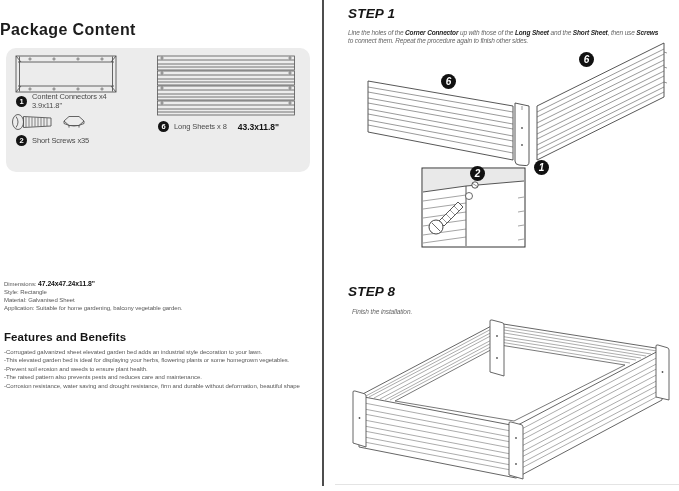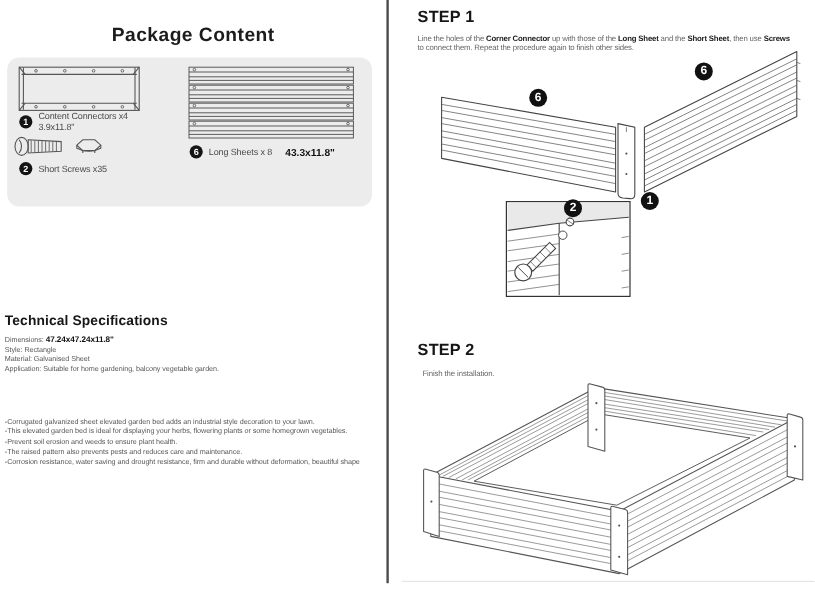--- a/index.html
+++ b/index.html
@@ -1,21 +1,21 @@
 <!DOCTYPE html>
 <html><head>
 <meta charset="utf-8">
 <style>
   html,body { margin:0; padding:0; background:#fff; }
   .page { position:relative; width:679px; height:491px; background:#ffffff;
           font-family:"Liberation Sans", sans-serif; overflow:hidden; color:#1a1a1a; }
 
   
   .pkg-title { position:absolute; left:0; top:21px; width:322px; margin:0;
-               text-align:center; font-size:16px; font-weight:600; letter-spacing:.4px; color:#1c1c1c; }
+               font-size:16px; font-weight:600; letter-spacing:.4px; color:#1c1c1c; }
   .pkg-box { position:absolute; left:6px; top:48px; width:304px; height:124px;
              background:#ececec; border-radius:10px; }
   .pkg-box svg { position:absolute; }
   .pkg-item { position:absolute; display:flex; align-items:center; gap:5px; white-space:nowrap; }
   .badge { width:11px; height:11px; border-radius:50%; background:#141414; color:#fff;
            display:flex; align-items:center; justify-content:center;
            font-size:7.5px; font-weight:bold; flex:0 0 auto; }
   .pkg-label { font-size:7.5px; line-height:9px; letter-spacing:-.1px; color:#4a4a4a; }
   .pkg-dims-bold { font-size:8.5px; font-weight:bold; color:#111; margin-left:6px; }
 
@@ -24,21 +24,21 @@
   .small-block { position:absolute; white-space:nowrap; }
   .small-line { font-size:6px; line-height:8px; letter-spacing:-.05px; color:#585858; }
   .feat-line { font-size:6px; line-height:8.4px; letter-spacing:-.05px; color:#585858; }
   .dim-bold { font-size:6.8px; font-weight:bold; color:#111; }
 
   
   .divider { position:absolute; left:322px; top:0; width:1.5px; height:486px; background:#4d4d4d; }
   .bottom-rule { position:absolute; left:335px; top:484px; width:344px; height:1px; background:#e4e4e4; }
 
   
-  .right-col { position:absolute; left:323px; top:0; width:356px; height:491px; }
+  .right-col { position:absolute; left:323px; top:0; width:356px; height:491px;font-style:italic; }
   .step-title { position:absolute; margin:0; font-size:13.5px; font-weight:700; color:#161616; letter-spacing:.2px; }
   .instr { position:absolute; left:25px; top:29px; width:328px; }
   .instr .ln { font-size:6.5px; line-height:7.8px; letter-spacing:-.15px; color:#666; white-space:nowrap; }
   .instr b { color:#222; font-weight:700; }
   .step2-text { position:absolute; left:29px; top:308px; font-size:6.5px; letter-spacing:-.1px; color:#666; white-space:nowrap; }
   .illus { position:absolute; left:0; }
   .callout { position:absolute; width:15px; height:15px; border-radius:50%; background:#111;
              color:#fff; display:flex; align-items:center; justify-content:center;
              font-size:10px; font-weight:bold; }
 </style>
@@ -146,31 +146,31 @@
       </g>
     </svg>
 
     <div class="pkg-item" style="left:152px; top:73px;">
       <div class="badge">6</div>
       <div class="pkg-label">Long Sheets x 8</div>
       <div class="pkg-dims-bold">43.3x11.8"</div>
     </div>
   </div>
 
-  <h2 class="sec-title" style="left:4px; top:262px;">Technical Specifications</h2>
   <div class="small-block" style="left:4px; top:280px;">
     <div class="small-line">
       <span>Dimensions:</span>
       <span class="dim-bold">47.24x47.24x11.8"</span>
     </div>
     <div class="small-line">Style: Rectangle</div>
     <div class="small-line">Material: Galvanised Sheet</div>
     <div class="small-line">Application: Suitable for home gardening, balcony vegetable garden.</div>
   </div>
 
+  <h2 class="sec-title" style="left:4px; top:331px;">Features and Benefits</h2>
   <div class="small-block" style="left:4px; top:348px;">
     <div class="feat-line">-Corrugated galvanized sheet elevated garden bed adds an industrial style decoration to your lawn.</div>
     <div class="feat-line">-This elevated garden bed is ideal for displaying your herbs, flowering plants or some homegrown vegetables.</div>
     <div class="feat-line">-Prevent soil erosion and weeds to ensure plant health.</div>
     <div class="feat-line">-The raised pattern also prevents pests and reduces care and maintenance.</div>
     <div class="feat-line">-Corrosion resistance, water saving and drought resistance, firm and durable without deformation, beautiful shape</div>
   </div>
 
   <div class="divider"></div>
   <div class="bottom-rule"></div>
@@ -244,21 +244,21 @@
       <circle cx="146" cy="156" r="3.5" fill="#fff" stroke="#444" stroke-width="0.8"></circle>
       <circle cx="152" cy="145" r="3.2" fill="#fff" stroke="#444" stroke-width="0.9"></circle>
       <line x1="149" y1="143" x2="155" y2="147" stroke="#444" stroke-width="0.6"></line>
     </svg>
 
     <div class="callout" style="left:118px; top:74px;">6</div>
     <div class="callout" style="left:256px; top:52px;">6</div>
     <div class="callout" style="left:211px; top:160px;">1</div>
     <div class="callout" style="left:147px; top:166px;">2</div>
 
-    <h2 class="step-title" style="left:25px; top:284px;">STEP 2</h2>
+    <h2 class="step-title" style="left:25px; top:284px;">STEP 8</h2>
     <div class="step2-text">Finish the installation.</div>
 
     <svg class="illus" style="top:318px;" width="356" height="173" viewBox="0 0 356 173">
       <path d="M36,78 L174,5 L339,31 L339,82 L193,160 L36,129 Z" fill="#fff" stroke="#555" stroke-width="0.9" stroke-linejoin="round"></path>
       <path d="M36,78 L193,108 L339,31" fill="none" stroke="#555" stroke-width="0.9"></path>
       <path d="M72,83 L177,27 L302,47 L191,103 Z" fill="#fff" stroke="#555" stroke-width="0.8"></path>
       <g stroke="#666" stroke-width="0.55">
         <line x1="41" y1="79" x2="174" y2="8"></line>
           <line x1="46" y1="79" x2="175" y2="11"></line>
         <line x1="51" y1="80" x2="175" y2="14"></line>

